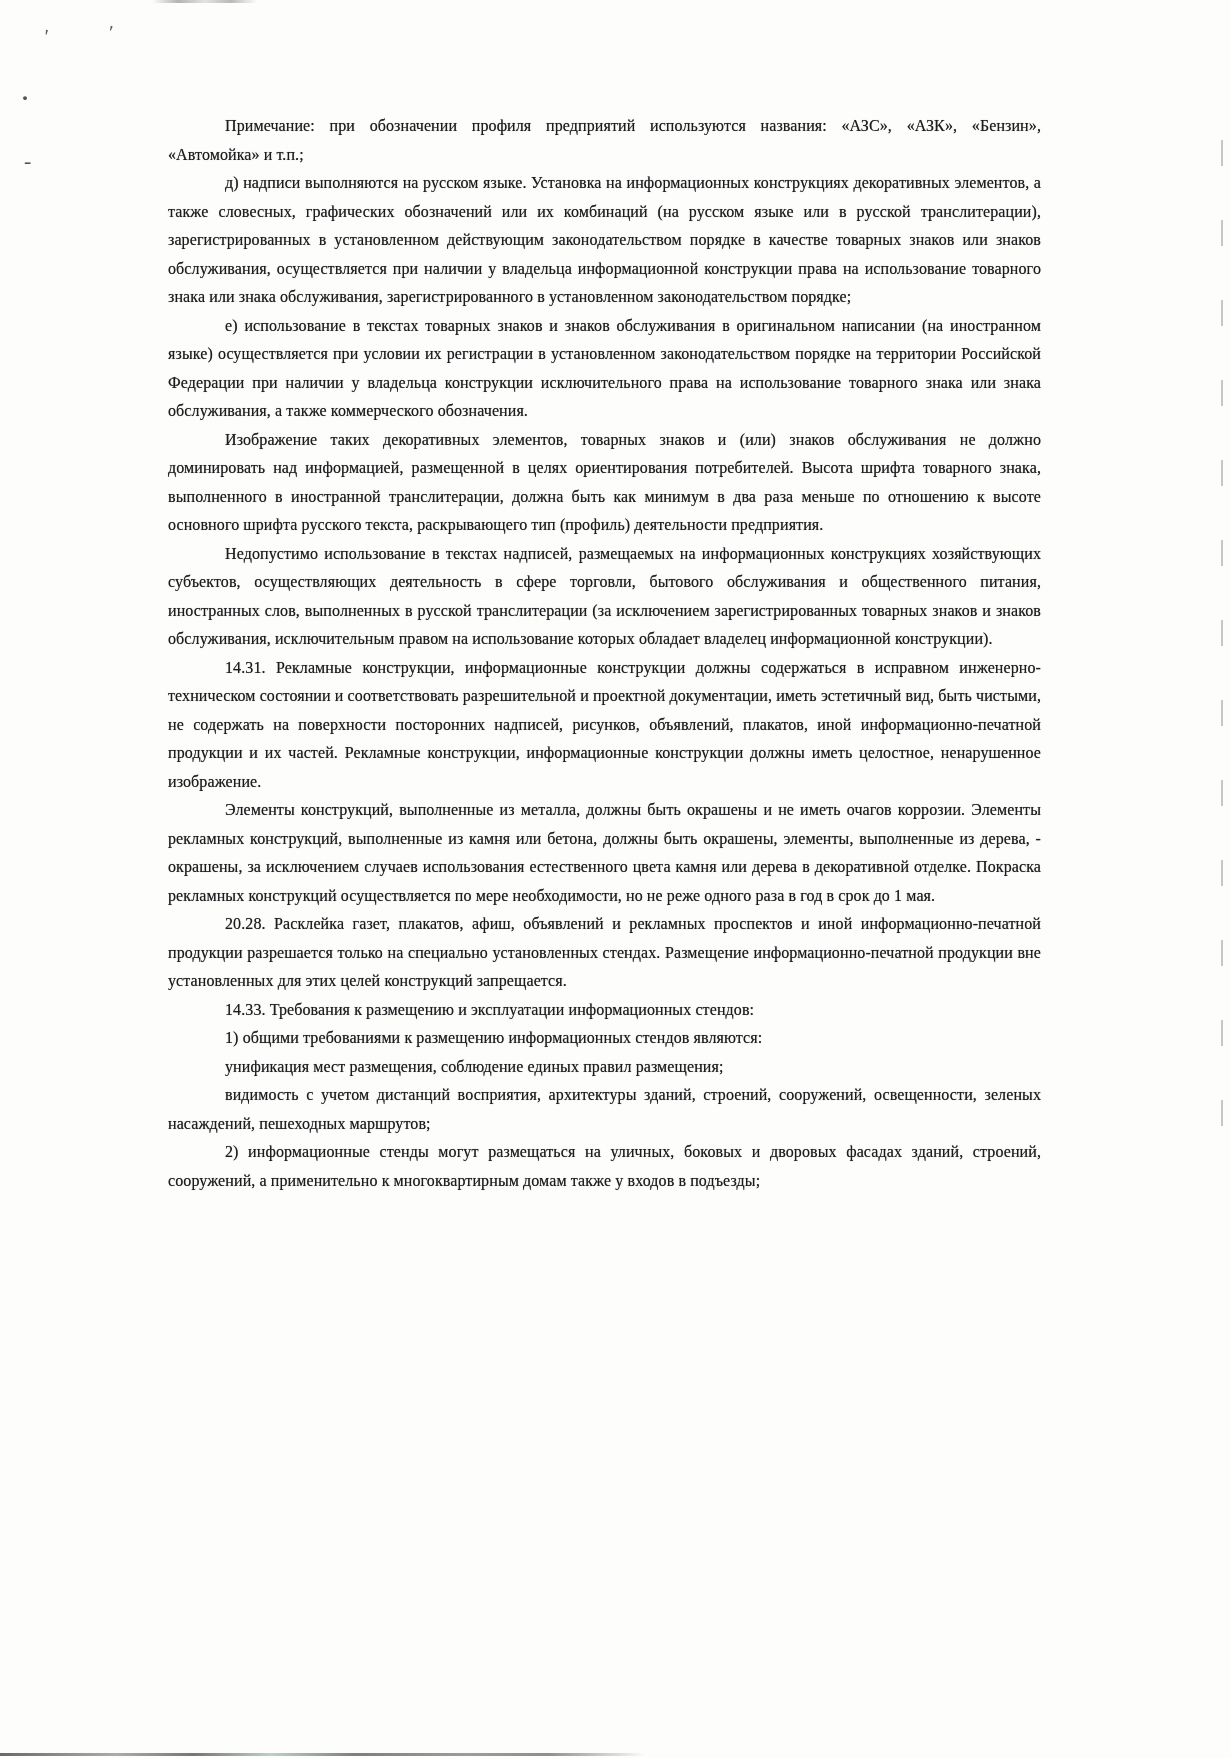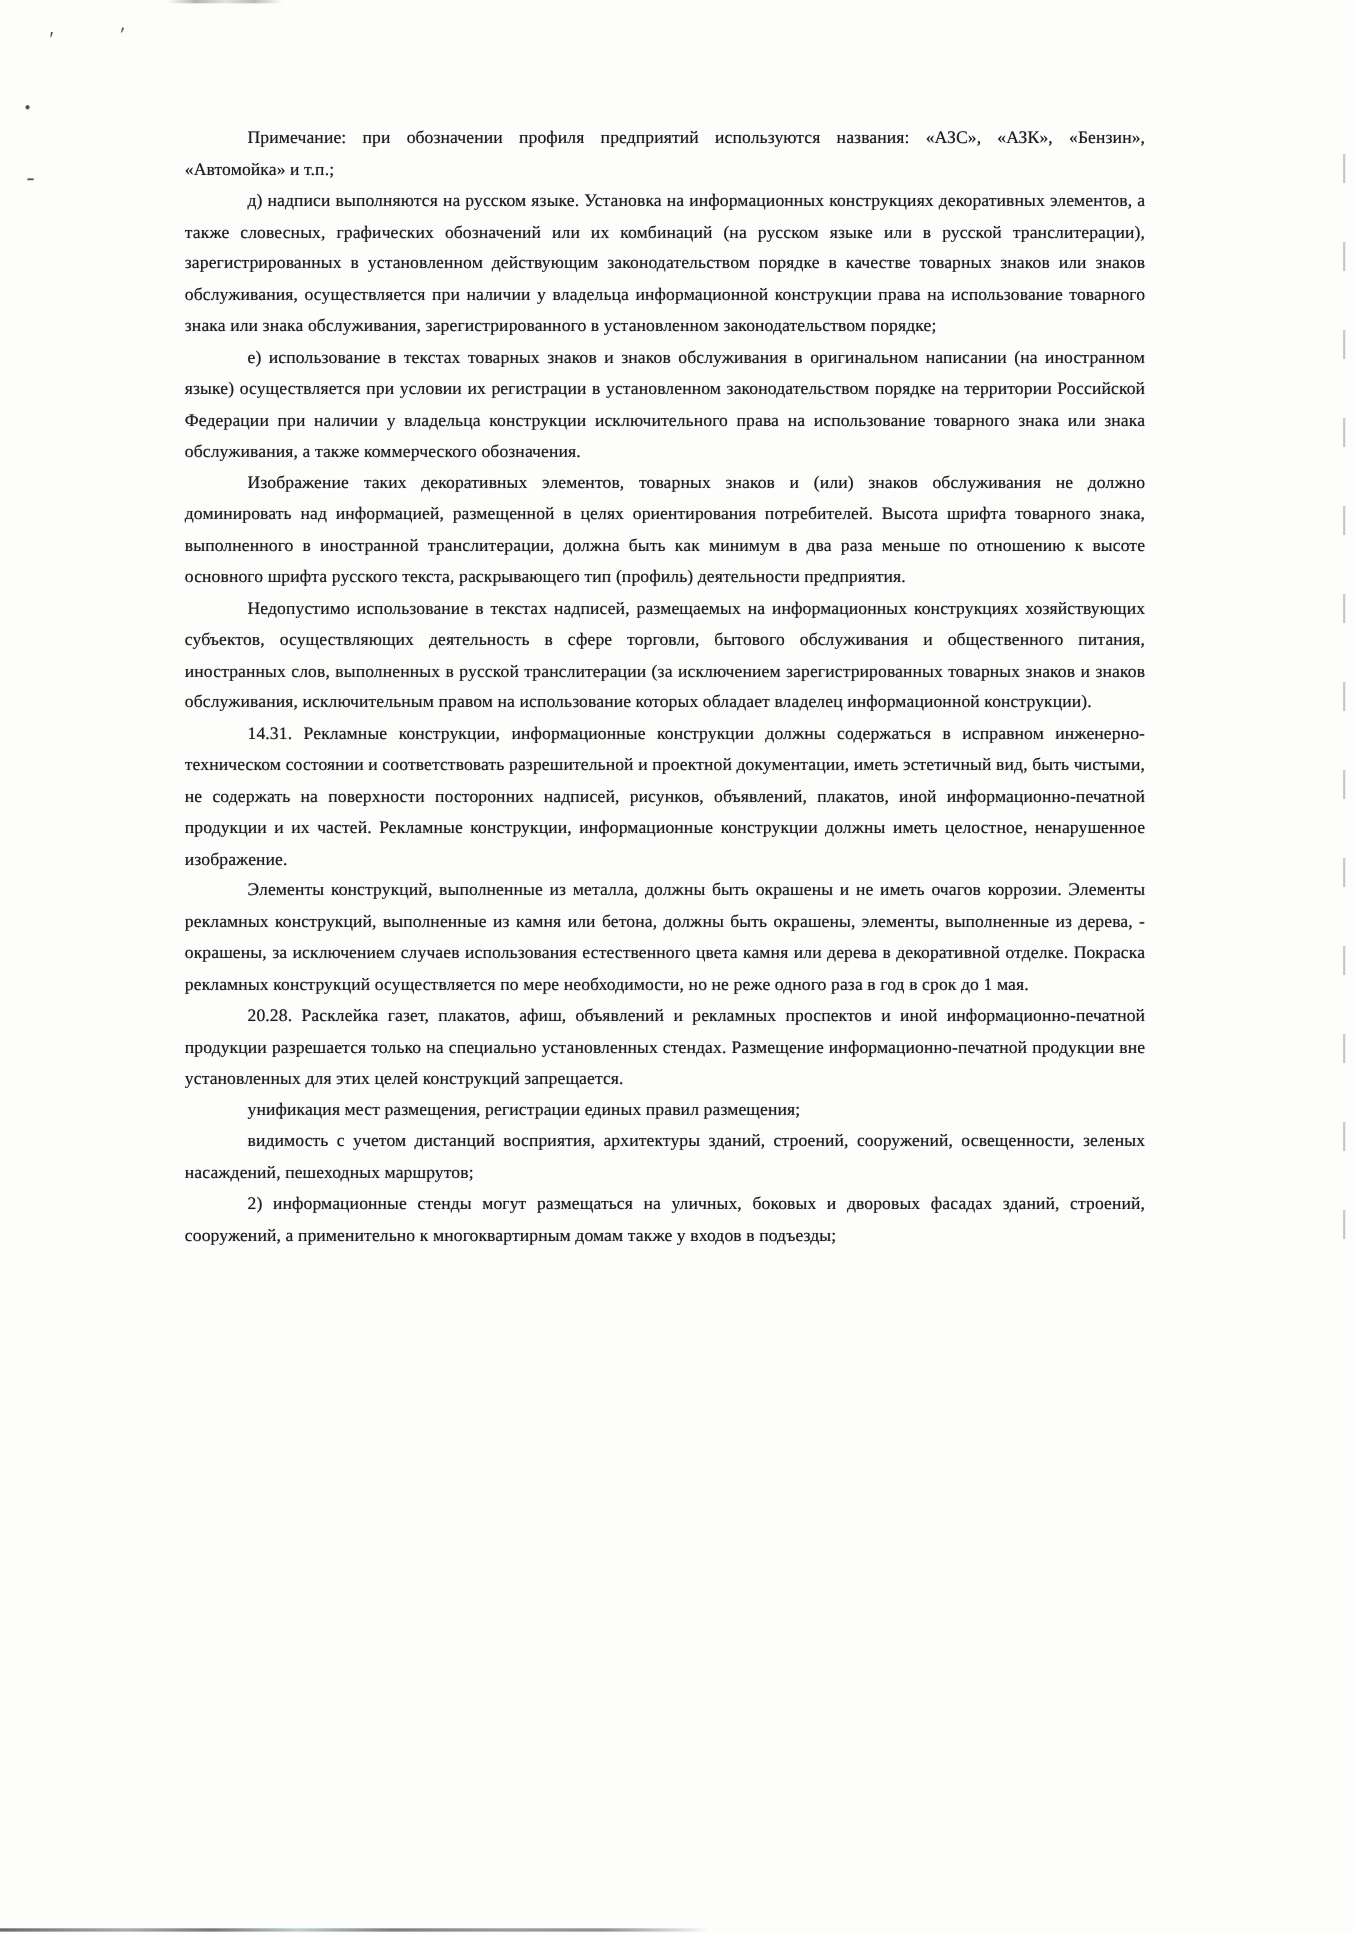--- a/index.html
+++ b/index.html
@@ -88,18 +88,20 @@
 
   <div class="text-block">
     <p class="para">Примечание: при обозначении профиля предприятий используются названия: «АЗС», «АЗК», «Бензин», «Автомойка» и т.п.;</p>
     <p class="para">д) надписи выполняются на русском языке. Установка на информационных конструкциях декоративных элементов, а также словесных, графических обозначений или их комбинаций (на русском языке или в русской транслитерации), зарегистрированных в установленном действующим законодательством порядке в качестве товарных знаков или знаков обслуживания, осуществляется при наличии у владельца информационной конструкции права на использование товарного знака или знака обслуживания, зарегистрированного в установленном законодательством порядке;</p>
     <p class="para">е) использование в текстах товарных знаков и знаков обслуживания в оригинальном написании (на иностранном языке) осуществляется при условии их регистрации в установленном законодательством порядке на территории Российской Федерации при наличии у владельца конструкции исключительного права на использование товарного знака или знака обслуживания, а также коммерческого обозначения.</p>
     <p class="para">Изображение таких декоративных элементов, товарных знаков и (или) знаков обслуживания не должно доминировать над информацией, размещенной в целях ориентирования потребителей. Высота шрифта товарного знака, выполненного в иностранной транслитерации, должна быть как минимум в два раза меньше по отношению к высоте основного шрифта русского текста, раскрывающего тип (профиль) деятельности предприятия.</p>
     <p class="para">Недопустимо использование в текстах надписей, размещаемых на информационных конструкциях хозяйствующих субъектов, осуществляющих деятельность в сфере торговли, бытового обслуживания и общественного питания, иностранных слов, выполненных в русской транслитерации (за исключением зарегистрированных товарных знаков и знаков обслуживания, исключительным правом на использование которых обладает владелец информационной конструкции).</p>
     <p class="para">14.31. Рекламные конструкции, информационные конструкции должны содержаться в исправном инженерно-техническом состоянии и соответствовать разрешительной и проектной документации, иметь эстетичный вид, быть чистыми, не содержать на поверхности посторонних надписей, рисунков, объявлений, плакатов, иной информационно-печатной продукции и их частей. Рекламные конструкции, информационные конструкции должны иметь целостное, ненарушенное изображение.</p>
     <p class="para">Элементы конструкций, выполненные из металла, должны быть окрашены и не иметь очагов коррозии. Элементы рекламных конструкций, выполненные из камня или бетона, должны быть окрашены, элементы, выполненные из дерева, - окрашены, за исключением случаев использования естественного цвета камня или дерева в декоративной отделке. Покраска рекламных конструкций осуществляется по мере необходимости, но не реже одного раза в год в срок до 1 мая.</p>
     <p class="para">20.28. Расклейка газет, плакатов, афиш, объявлений и рекламных проспектов и иной информационно-печатной продукции разрешается только на специально установленных стендах. Размещение информационно-печатной продукции вне установленных для этих целей конструкций запрещается.</p>
-    <p class="para">унификация мест размещения, регистрации единых правил размещения;</p>
+    <p class="para">14.33. Требования к размещению и эксплуатации информационных стендов:</p>
+    <p class="para">1) общими требованиями к размещению информационных стендов являются:</p>
+    <p class="para">унификация мест размещения, соблюдение единых правил размещения;</p>
     <p class="para">видимость с учетом дистанций восприятия, архитектуры зданий, строений, сооружений, освещенности, зеленых насаждений, пешеходных маршрутов;</p>
     <p class="para">2) информационные стенды могут размещаться на уличных, боковых и дворовых фасадах зданий, строений, сооружений, а применительно к многоквартирным домам также у входов в подъезды;</p>
   </div>
 
 </div>
 
 </body></html>

